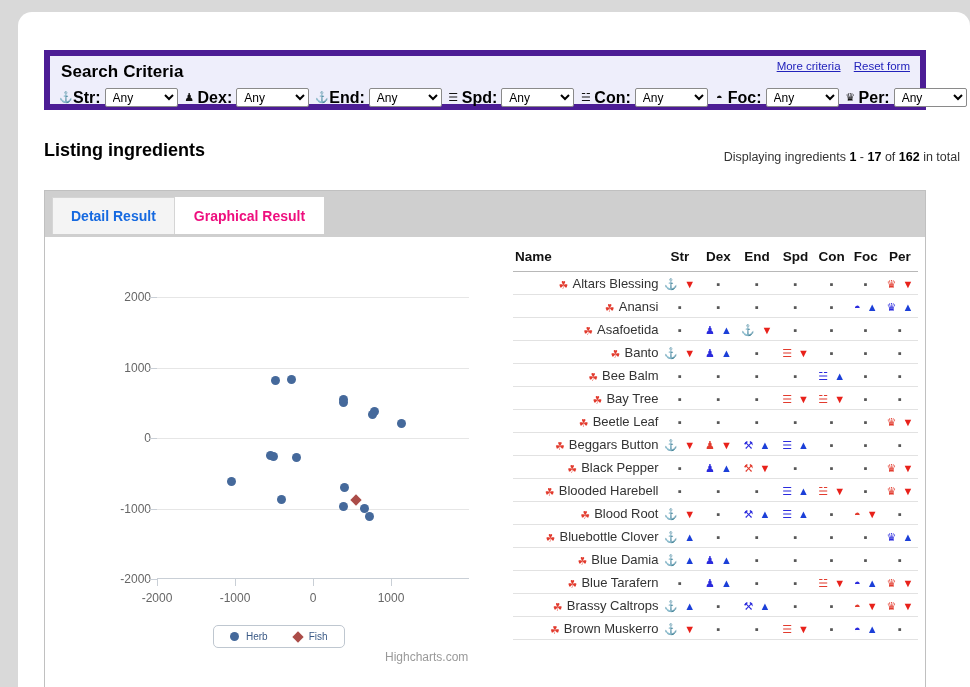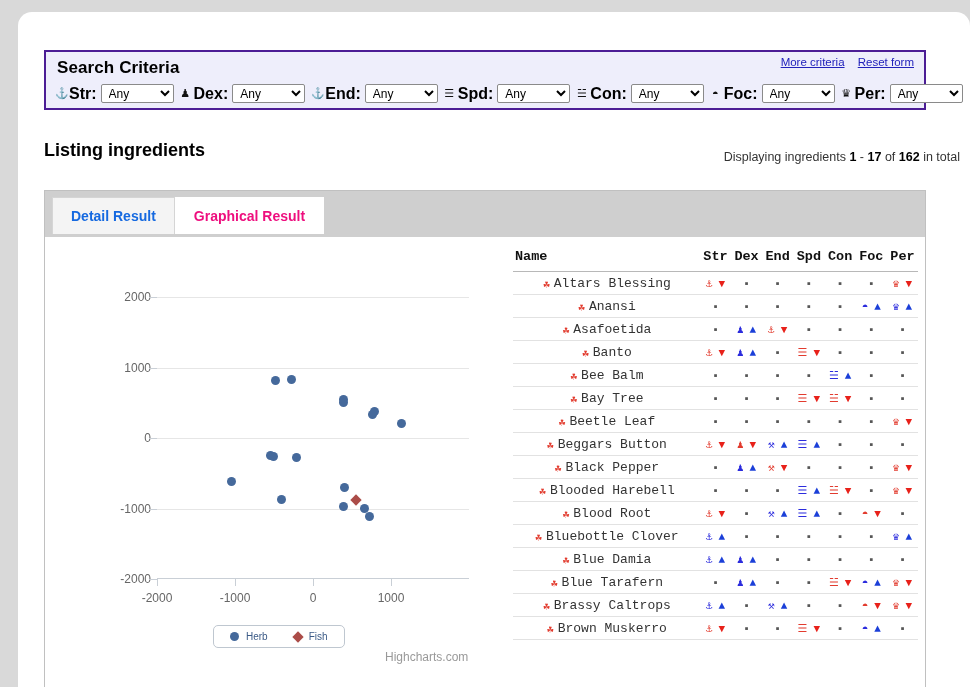--- a/index.html
+++ b/index.html
@@ -18,21 +18,21 @@
     width:952px; height:690px;
     background:#ffffff;
     border-radius:14px 14px 0 0;
   }
 
   
   #criteria {
     position:absolute; left:26px; top:38px;
     width:882px; height:60px;
     background:#eeeefb;
-    border:2px solid #4c1d95;
+    border:6px solid #4c1d95;
   }
   #criteria-title {
     position:absolute; left:11px; top:6px;
     font-size:17px; font-weight:bold; color:#000;
     letter-spacing:.1px;
   }
   #criteria-links {
     position:absolute; right:10px; top:4px;
     font-size:11.5px;
   }
@@ -171,39 +171,38 @@
   #credit {
     position:absolute; left:340px; top:413px;
     font-size:12px; color:#999;
     font-family:Liberation Sans, sans-serif;
   }
 
   
   #table-wrap {
     position:absolute; left:468px; top:8px;
     width:405px;
-    font-family:Liberation Mono, monospace;
   }
   table { border-collapse:collapse; width:100%; }
   thead th {
     font-size:13.5px; font-weight:bold; color:#111;
     text-align:center; padding:4px 0 7px 0;
     border-bottom:1px solid #b8b8b8;
   }
   thead th.name-col { text-align:left; padding-left:2px; }
   tbody td {
     border-bottom:1px solid #e2e2e2;
     height:23px;
     text-align:center;
     font-size:13px;
     color:#333;
     vertical-align:middle;
   }
   tbody td.name-cell {
-    text-align:center;
+    text-align:right;
     white-space:nowrap;
     padding-left:2px;
   }
   .tofu {
     display:inline-block;
     font-size:11px; line-height:1;
     margin-right:4px;
     vertical-align:-1px;
   }
   .tofu.red { color:#e23b2e; }

